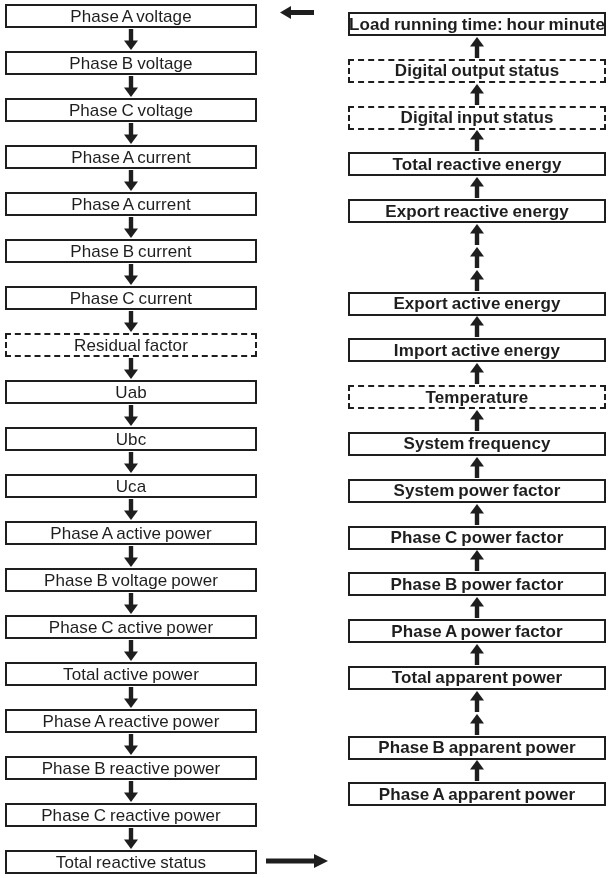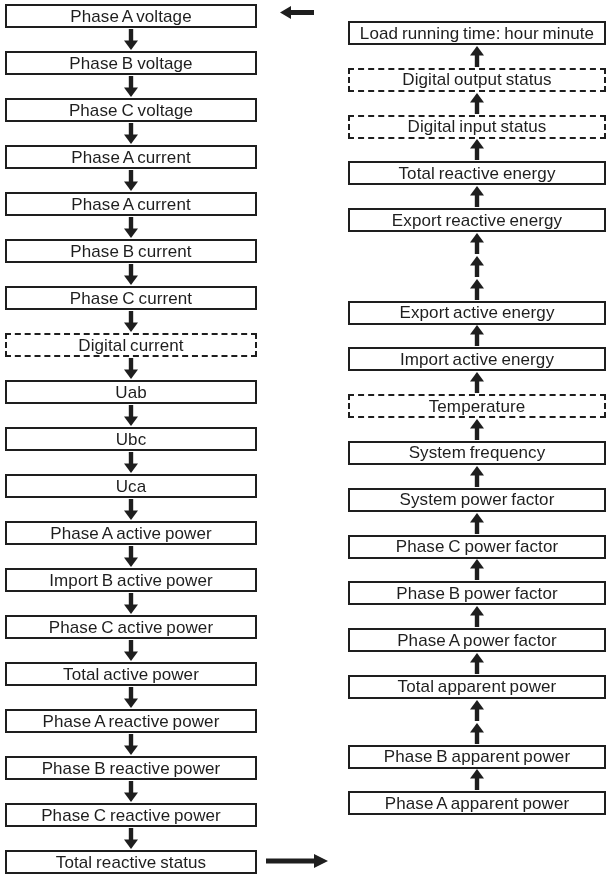--- a/index.html
+++ b/index.html
@@ -12,21 +12,21 @@
     background: #ffffff;
     overflow: hidden;
     font-family: "Liberation Sans", sans-serif;
   }
   .column {
     position: absolute;
     display: flex;
     flex-direction: column;
   }
   #left-column  { left: 5px;   top: 4px; width: 252px; }
-  #right-column { left: 348px; top: 21px; width: 258px; }
+  #right-column { left: 348px; top: 12px; width: 258px; font-weight: bold; }
   .flow-box {
     height: 24px;
     border: 2px solid var(--ink);
     background: #ffffff;
     display: flex;
     align-items: center;
     justify-content: center;
     flex: none;
   }
   .flow-box.dashed { border-style: dashed; text-align: center; }
@@ -114,21 +114,21 @@
       <div class="flow-box">
         <span>Phase C current</span>
       </div>
       <div class="gap">
         <svg width="16" height="21" viewBox="0 0 16 21">
           <rect class="fill" x="5.8" y="0" width="4.4" height="12.5"></rect>
           <polygon class="fill" points="1,11.5 15,11.5 8,21"></polygon>
         </svg>
       </div>
       <div class="flow-box dashed">
-        <span>Digital current</span>
+        <span>Residual factor</span>
       </div>
       <div class="gap">
         <svg width="16" height="21" viewBox="0 0 16 21">
           <rect class="fill" x="5.8" y="0" width="4.4" height="12.5"></rect>
           <polygon class="fill" points="1,11.5 15,11.5 8,21"></polygon>
         </svg>
       </div>
       <div class="flow-box">
         <span>Uab</span>
       </div>
@@ -159,21 +159,21 @@
       <div class="flow-box">
         <span>Phase A active power</span>
       </div>
       <div class="gap">
         <svg width="16" height="21" viewBox="0 0 16 21">
           <rect class="fill" x="5.8" y="0" width="4.4" height="12.5"></rect>
           <polygon class="fill" points="1,11.5 15,11.5 8,21"></polygon>
         </svg>
       </div>
       <div class="flow-box">
-        <span>Import B active power</span>
+        <span>Phase B voltage power</span>
       </div>
       <div class="gap">
         <svg width="16" height="21" viewBox="0 0 16 21">
           <rect class="fill" x="5.8" y="0" width="4.4" height="12.5"></rect>
           <polygon class="fill" points="1,11.5 15,11.5 8,21"></polygon>
         </svg>
       </div>
       <div class="flow-box">
         <span>Phase C active power</span>
       </div>

